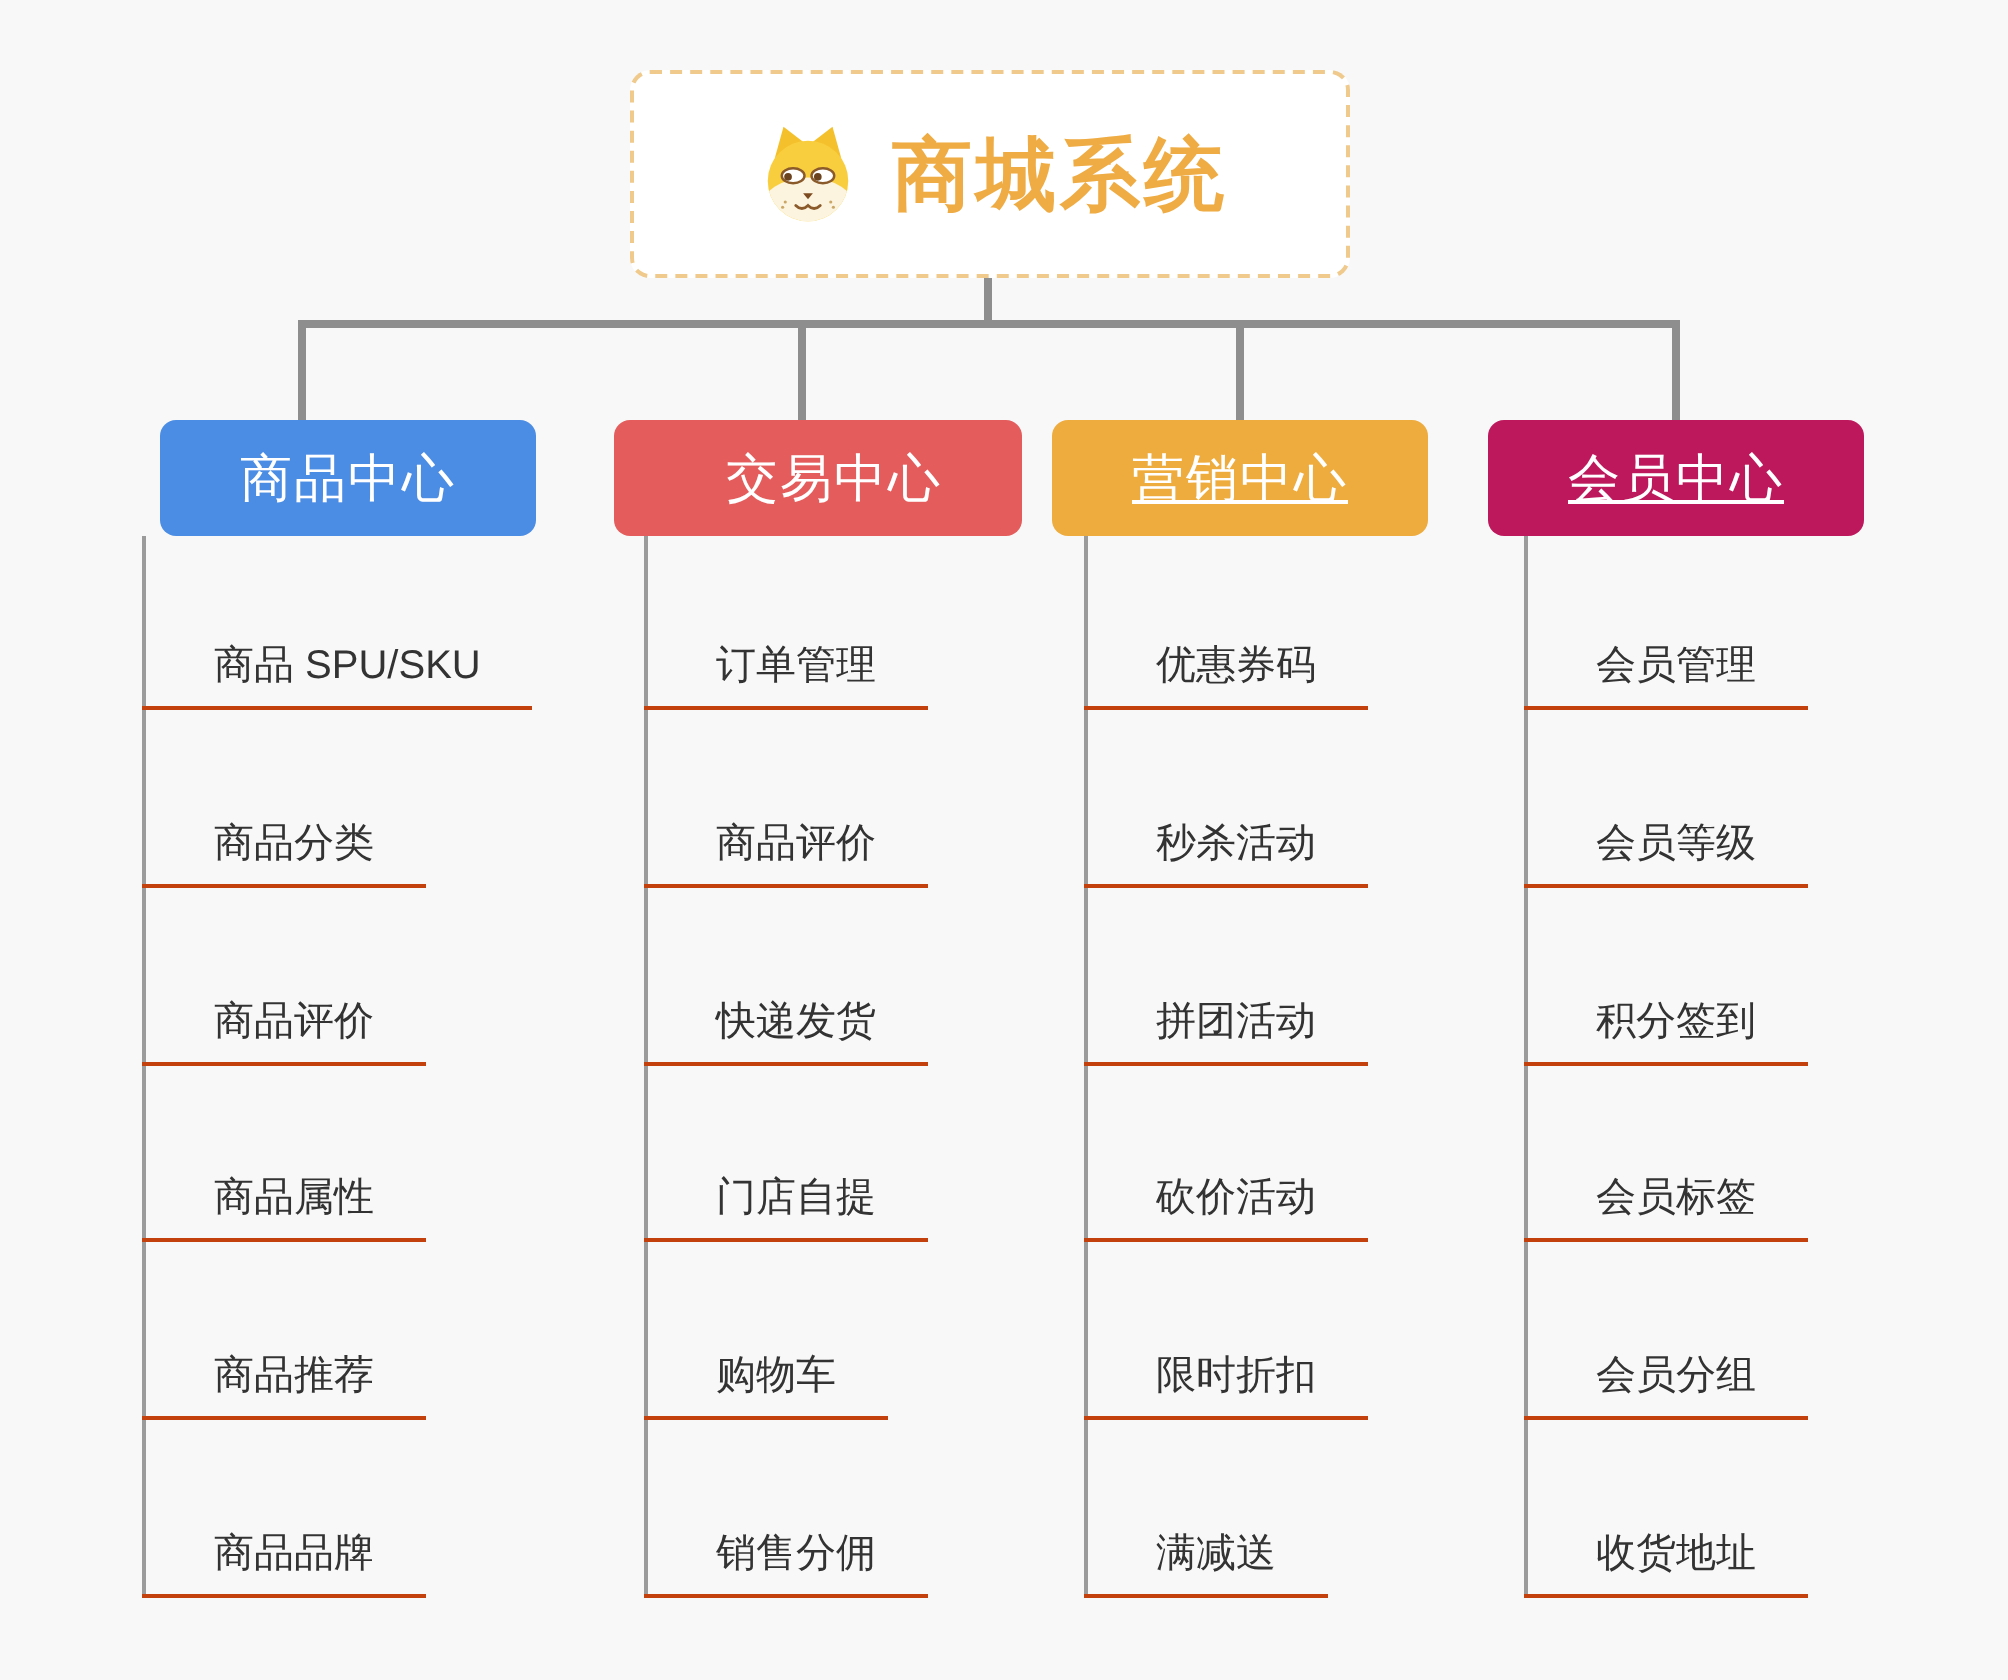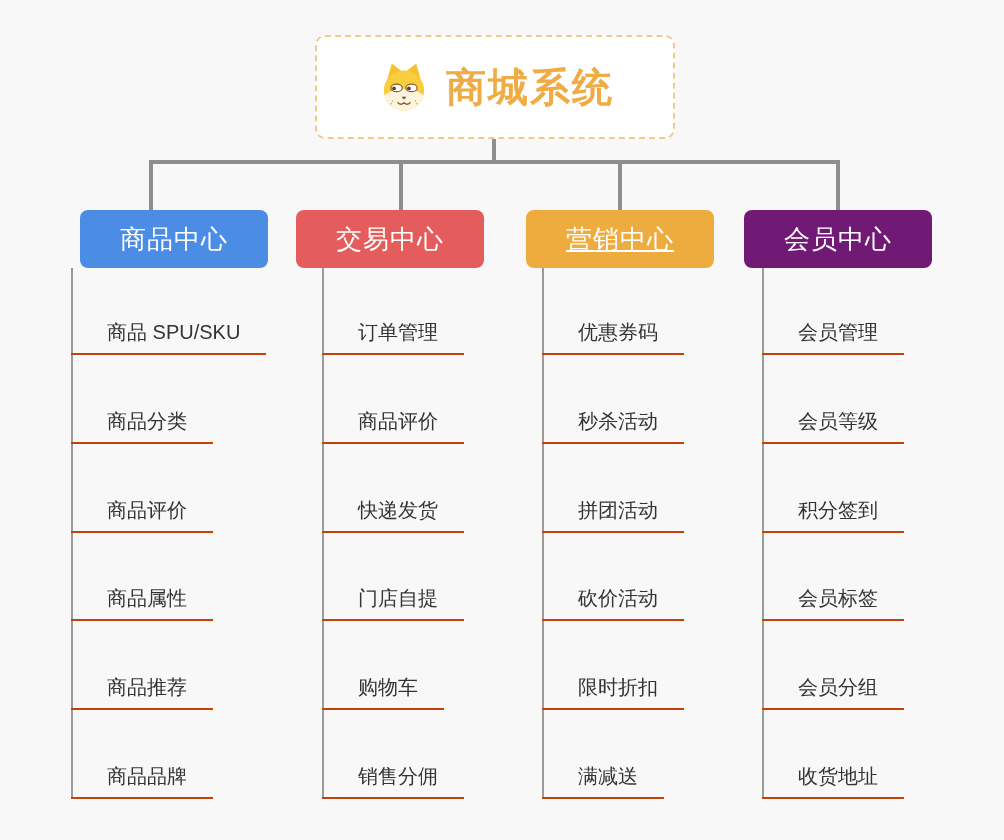--- a/index.html
+++ b/index.html
@@ -34,21 +34,21 @@
   .conn-drop-2{left:618px;}
   .conn-drop-3{left:836px;}
 
   
   .branch-header{
     position:absolute;top:210px;width:188px;height:58px;
     border-radius:8px;display:flex;align-items:center;justify-content:center;
     color:#ffffff;font-size:26px;letter-spacing:1px;white-space:nowrap;
   }
   .bh-0{left:57px;margin-left:23px;}
-  .bh-1{left:296px;}
+  .bh-1{left:307px;padding-left:16px;}
   .bh-2{left:526px;}
   .bh-3{left:744px;}
 
   
   .branch-trunk{position:absolute;top:268px;width:2px;height:531px;background:#9b9b9b;}
   .bt-0{left:71px;}
   .bt-1{left:322px;}
   .bt-2{left:542px;}
   .bt-3{left:762px;}
 
@@ -106,21 +106,21 @@
   <div class="conn conn-root-trunk" style="background: rgb(142, 142, 142);"></div>
   <div class="conn conn-horizontal" style="background: rgb(142, 142, 142);"></div>
   <div class="conn conn-drop conn-drop-0" style="background: rgb(142, 142, 142);"></div>
   <div class="conn conn-drop conn-drop-1" style="background: rgb(142, 142, 142);"></div>
   <div class="conn conn-drop conn-drop-2" style="background: rgb(142, 142, 142);"></div>
   <div class="conn conn-drop conn-drop-3" style="background: rgb(142, 142, 142);"></div>
 
   <div class="branch-header bh-0" style="background: rgb(75, 141, 228);">商品中心</div>
   <div class="branch-header bh-1" style="background: rgb(228, 92, 92);">交易中心</div>
   <div class="branch-header bh-2" style="background: rgb(238, 172, 62); text-decoration: underline;">营销中心</div>
-  <div class="branch-header bh-3" style="background: #701a75;">会员中心</div>
+  <div class="branch-header bh-3" style="background: #be185d; text-decoration: underline;">会员中心</div>
 
   <div class="branch-trunk bt-0" style="background: rgb(155, 155, 155);"></div>
   <div class="branch-trunk bt-1" style="background: rgb(155, 155, 155);"></div>
   <div class="branch-trunk bt-2" style="background: rgb(155, 155, 155);"></div>
   <div class="branch-trunk bt-3" style="background: rgb(155, 155, 155);"></div>
 
   <div class="leaf lx-0 ly-0">商品 SPU/SKU</div>
   <div class="leaf lx-0 ly-1">商品分类</div>
   <div class="leaf lx-0 ly-2">商品评价</div>
   <div class="leaf lx-0 ly-3">商品属性</div>

